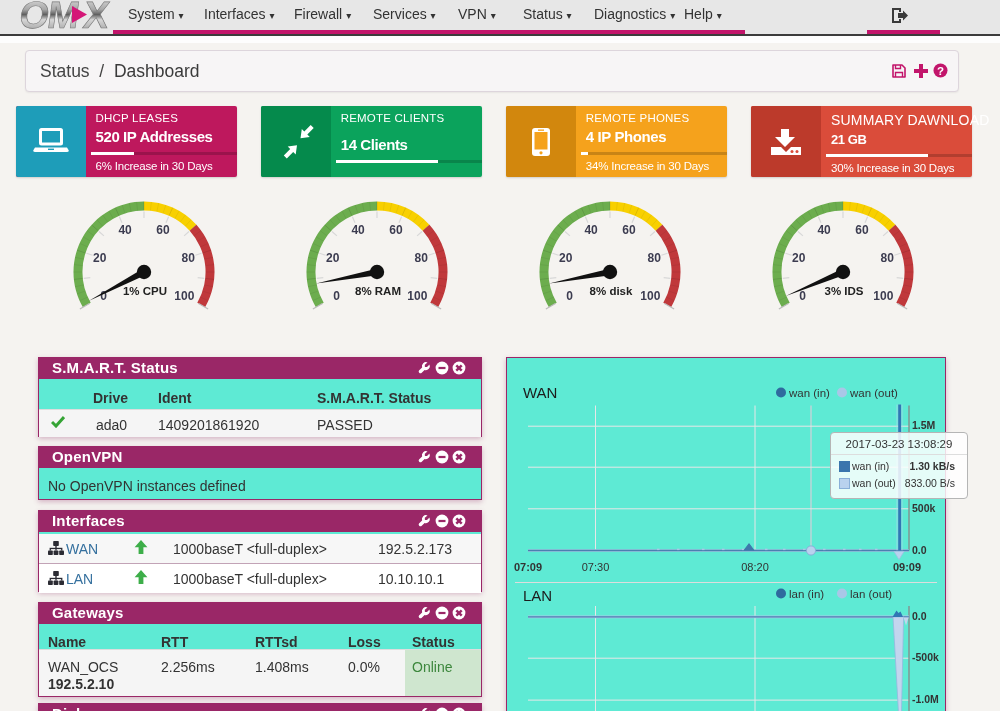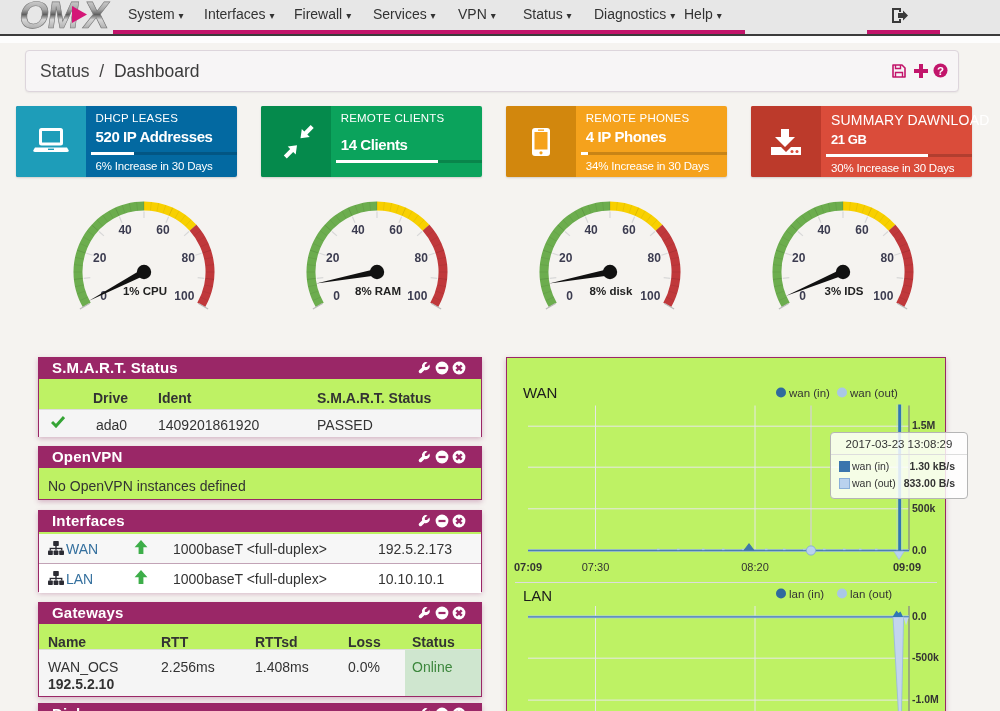--- a/index.html
+++ b/index.html
@@ -1,18 +1,18 @@
 <!DOCTYPE html>
 <html><head><meta charset="utf-8"><title>Dashboard</title>
 <style>
 *{margin:0;padding:0;box-sizing:border-box}
 html,body{width:1000px;height:711px;overflow:hidden;background:#f5f3f0;
  font-family:"Liberation Sans",sans-serif;position:relative}
 .abs{position:absolute}
-.panel{position:absolute;background:#bef264;border:1px solid #9a2767;
+.panel{position:absolute;background:#5eead4;border:1px solid #9a2767;
  box-shadow:0 2px 5px rgba(140,40,100,0.30);}
 .phead{position:absolute;left:-1px;right:-1px;top:-1px;height:22px;background:#9a2767;
  color:#fff;font-size:15px;font-weight:bold;line-height:22px;padding-left:14px;letter-spacing:.2px}
 .tbl{font-size:14px;color:#333}
 .bold{font-weight:bold}
 </style></head><body>
 
 <div class="abs" style="left:0;top:0;width:1000px;height:34px;background:#e7e7e7"></div>
 <div class="abs" style="left:113px;top:30px;width:632px;height:4px;background:#c2156b"></div>
 <div class="abs" style="left:867px;top:30px;width:73px;height:4px;background:#c2156b"></div>
@@ -53,21 +53,21 @@
 <svg class="abs" style="left:892px;top:63px" width="56" height="15" viewBox="0 0 56 15">
 <g fill="none" stroke="#c2156b" stroke-width="1.6">
 <path d="M1 2 h9 l3 3 v9 h-12 Z" stroke-linejoin="round"></path>
 <path d="M3.5 2 v3.5 h5 V2" stroke-width="1.4"></path>
 <path d="M3.5 14 v-4.5 h7 V14" stroke-width="1.4"></path>
 </g>
 <path d="M27 1 h4 v5 h5 v4 h-5 v5 h-4 v-5 h-5 V6 h5 Z" fill="#c2156b"></path>
 <circle cx="48.5" cy="7.5" r="7" fill="#c2156b"></circle>
 <text x="48.5" y="12" text-anchor="middle" font-size="11.5" font-weight="bold" fill="#fff">?</text>
 </svg>
-<div class="abs" style="left:15.5px;top:106px;width:221px;height:71px;background:#0369a1;border-radius:2px;box-shadow:0 1px 2px rgba(0,0,0,0.15)">
+<div class="abs" style="left:15.5px;top:106px;width:221px;height:71px;background:#be185d;border-radius:2px;box-shadow:0 1px 2px rgba(0,0,0,0.15)">
 <div class="abs" style="left:0;top:0;width:70px;height:71px;background:#1e9db9;border-radius:2px 0 0 2px">
 <svg class="abs" style="left:13px;top:19px" width="44" height="34" viewBox="0 0 44 34">
         <g fill="#fff">
           <rect x="10" y="3" width="24" height="17.5" rx="2.5"></rect>
           <rect x="13" y="6" width="18" height="11.5" fill="#1e9db9"></rect>
           <path d="M6 22.5 h32 l1.8 3 q0 1.5 -2 1.5 h-31.6 q-2 0 -2-1.5 Z"></path>
           <rect x="19" y="23.6" width="6" height="1.4" fill="#1e9db9"></rect>
         </g>
       </svg>
     </div>
@@ -590,14 +590,14 @@
 border:1px solid #b5b5b5;border-radius:4px;z-index:50;font-size:10.5px;color:#333">
 <div style="text-align:center;padding-top:5px;padding-bottom:4px;border-bottom:1px solid #ddd;font-size:11.5px">2017-03-23 13:08:29</div>
 <div style="position:relative;height:20px">
 <div class="abs" style="left:8px;top:6px;width:11px;height:11px;background:#3a75ad"></div>
 <div class="abs" style="left:21px;top:5px">wan (in)</div>
 <div class="abs" style="right:12px;top:5px;font-weight:bold">1.30 kB/s</div>
     </div>
 <div style="position:relative;height:20px">
 <div class="abs" style="left:8px;top:3px;width:11px;height:11px;background:#b9d2ee;border:0.5px solid #89afd8"></div>
 <div class="abs" style="left:21px;top:2px">wan (out)</div>
-<div class="abs" style="right:12px;top:2px;font-weight:bold">833.00 B/s</div>
+<div class="abs" style="right:12px;top:2px;font-weight:normal">833.00 B/s</div>
     </div>
 </div>
 </body></html>

